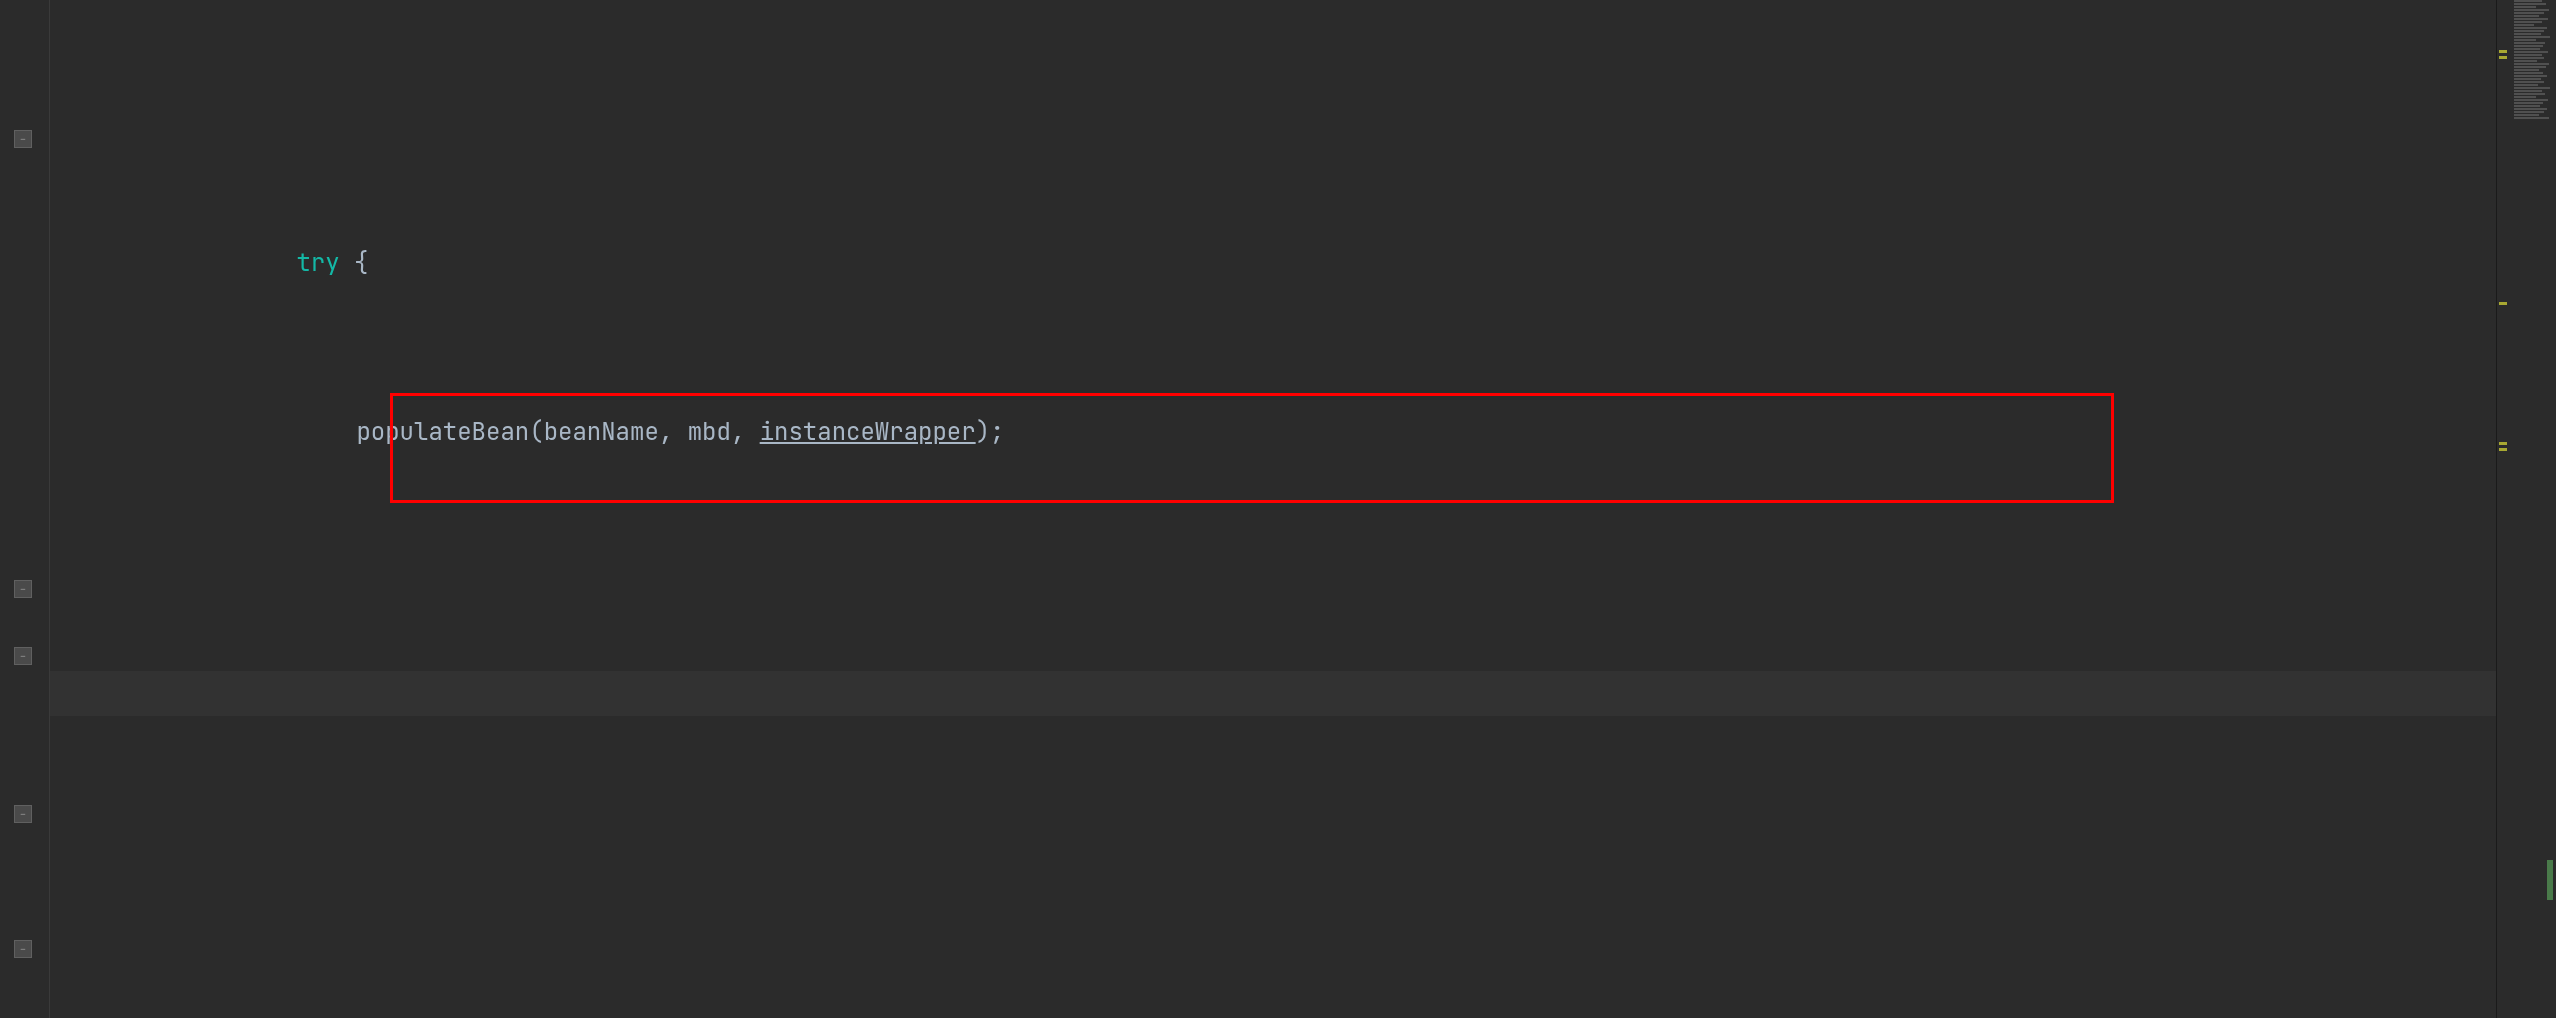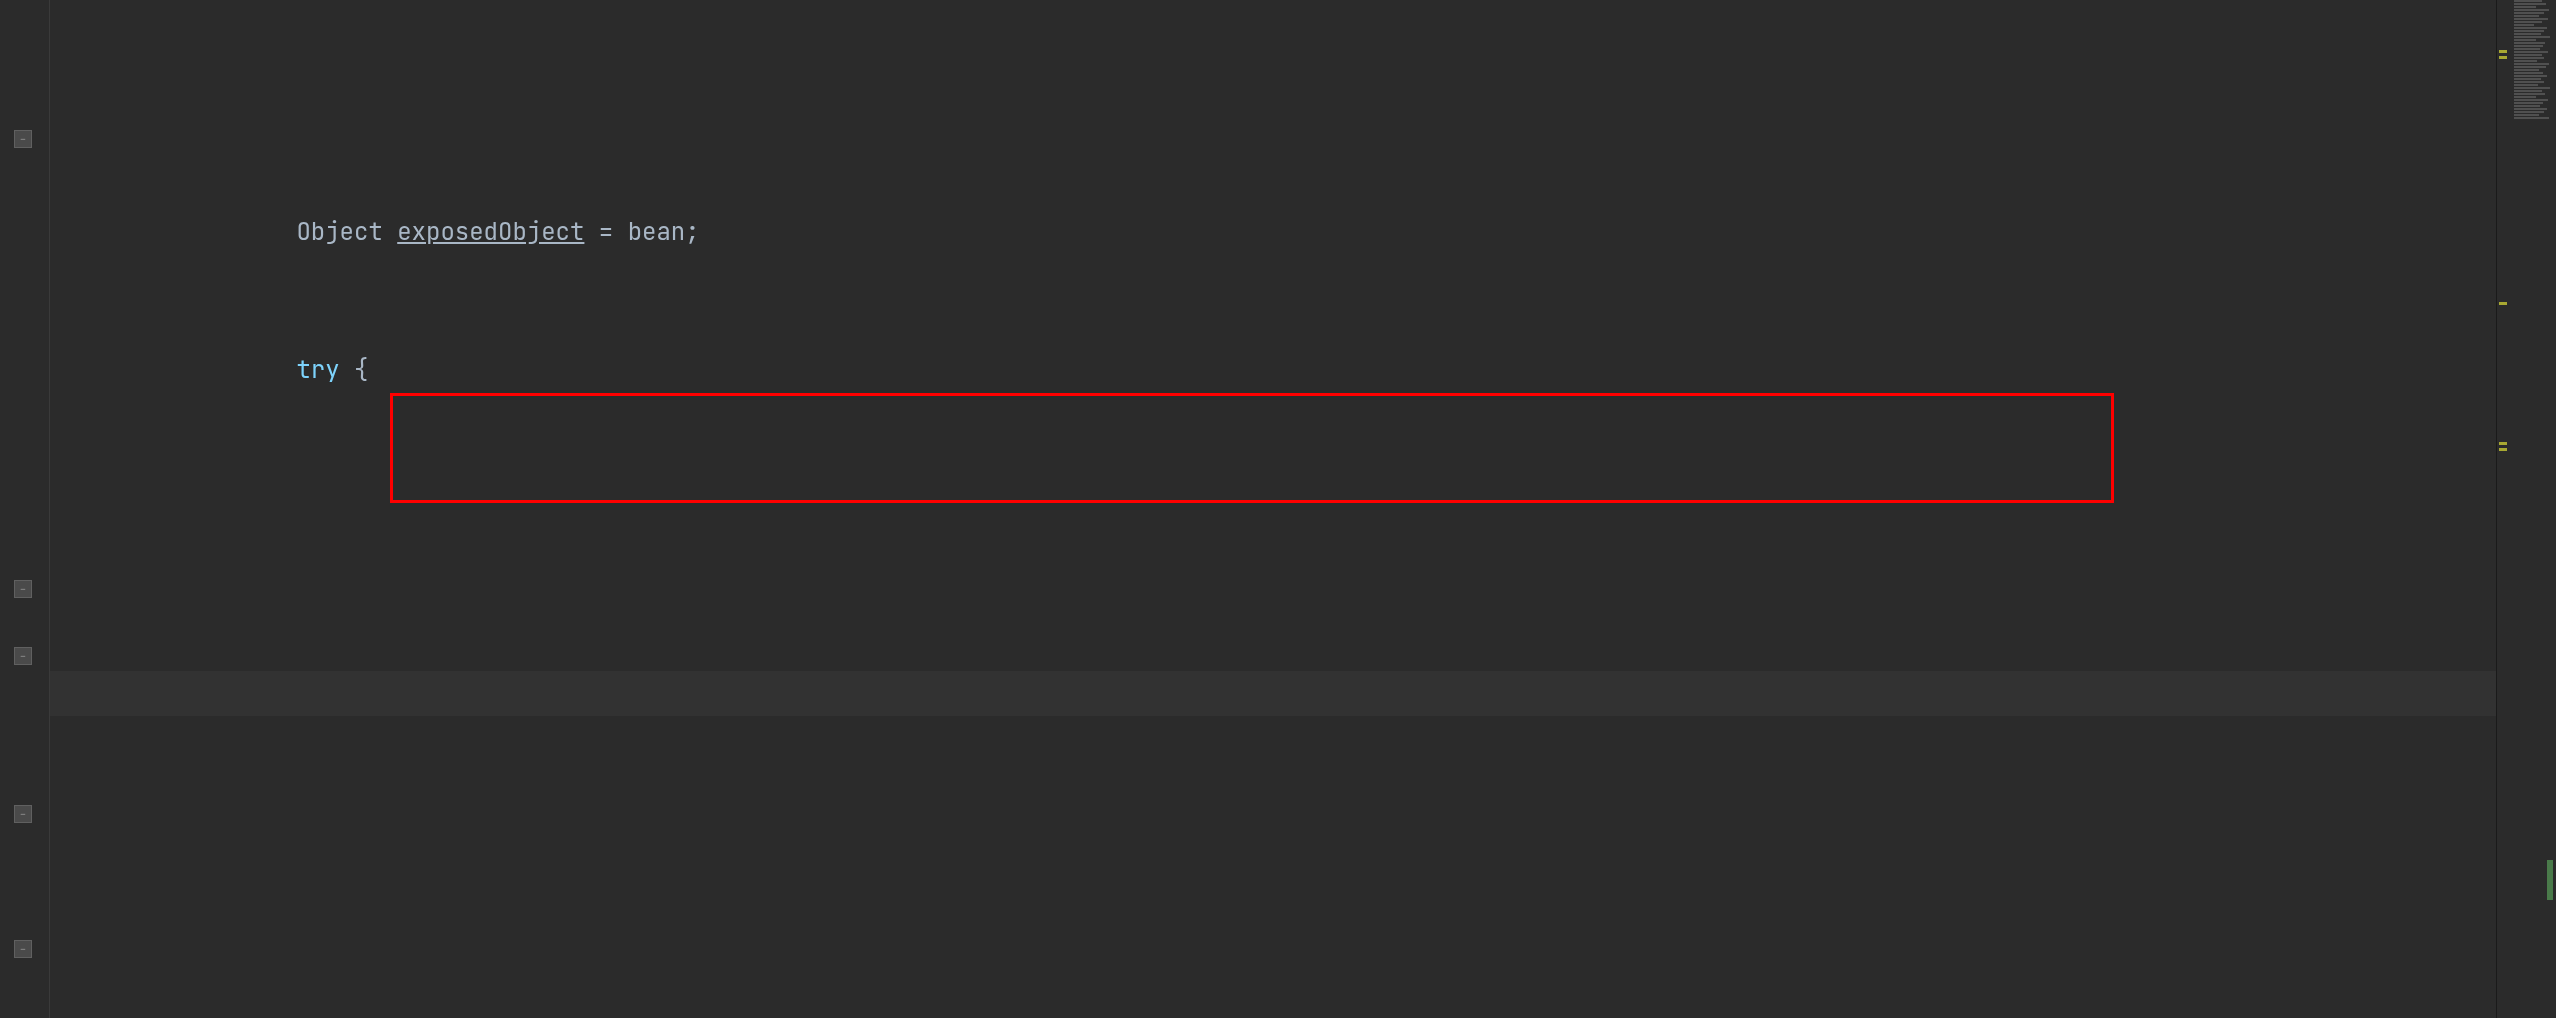--- a/index.html
+++ b/index.html
@@ -55,21 +55,21 @@
     .code-line {
       height: 45px;
       line-height: 45px;
       padding-left: 100px;
       position: relative;
     }
     .code-line.highlighted {
       background-color: #323232;
     }
     .keyword {
-      color: #7dd3fc;
+      color: #14b8a6;
     }
     .type {
       color: #a9b7c6;
     }
     .identifier {
       color: #a9b7c6;
     }
     .underlined {
       text-decoration: underline;
       text-decoration-color: #a9b7c6;
@@ -129,29 +129,29 @@
     <div class="fold-marker" style="top:130px;"></div>
     <div class="fold-marker" style="top:580px;"></div>
     <div class="fold-marker" style="top:647px;"></div>
     <div class="fold-marker" style="top:805px;"></div>
     <div class="fold-marker" style="top:940px;"></div>
   </div>
 
   <div class="code-area">
     <div class="red-box" style="top:393px; left:340px; width:1724px; height:110px;"></div>
 
-    <div class="code-line indent-2">
-      <span class="type">Object</span><span> </span><span class="identifier underlined">exposedObject</span><span class="operator"> = </span><span class="identifier">bean</span><span class="punctuation">;</span>
-    </div>
 
     <div class="code-line indent-2">
       <span class="keyword">try</span><span class="punctuation"> {</span>
     </div>
 
 
+    <div class="code-line indent-3">
+      <span class="identifier">populateBean</span><span class="punctuation">(</span><span class="identifier">beanName</span><span class="punctuation">, </span><span class="identifier">mbd</span><span class="punctuation">, </span><span class="identifier underlined">instanceWrapper</span><span class="punctuation">)</span><span class="punctuation">;</span>
+    </div>
 
     <div class="code-line indent-3"></div>
 
 
     <div class="code-line indent-3 highlighted">
       
     </div>
 
     
 

